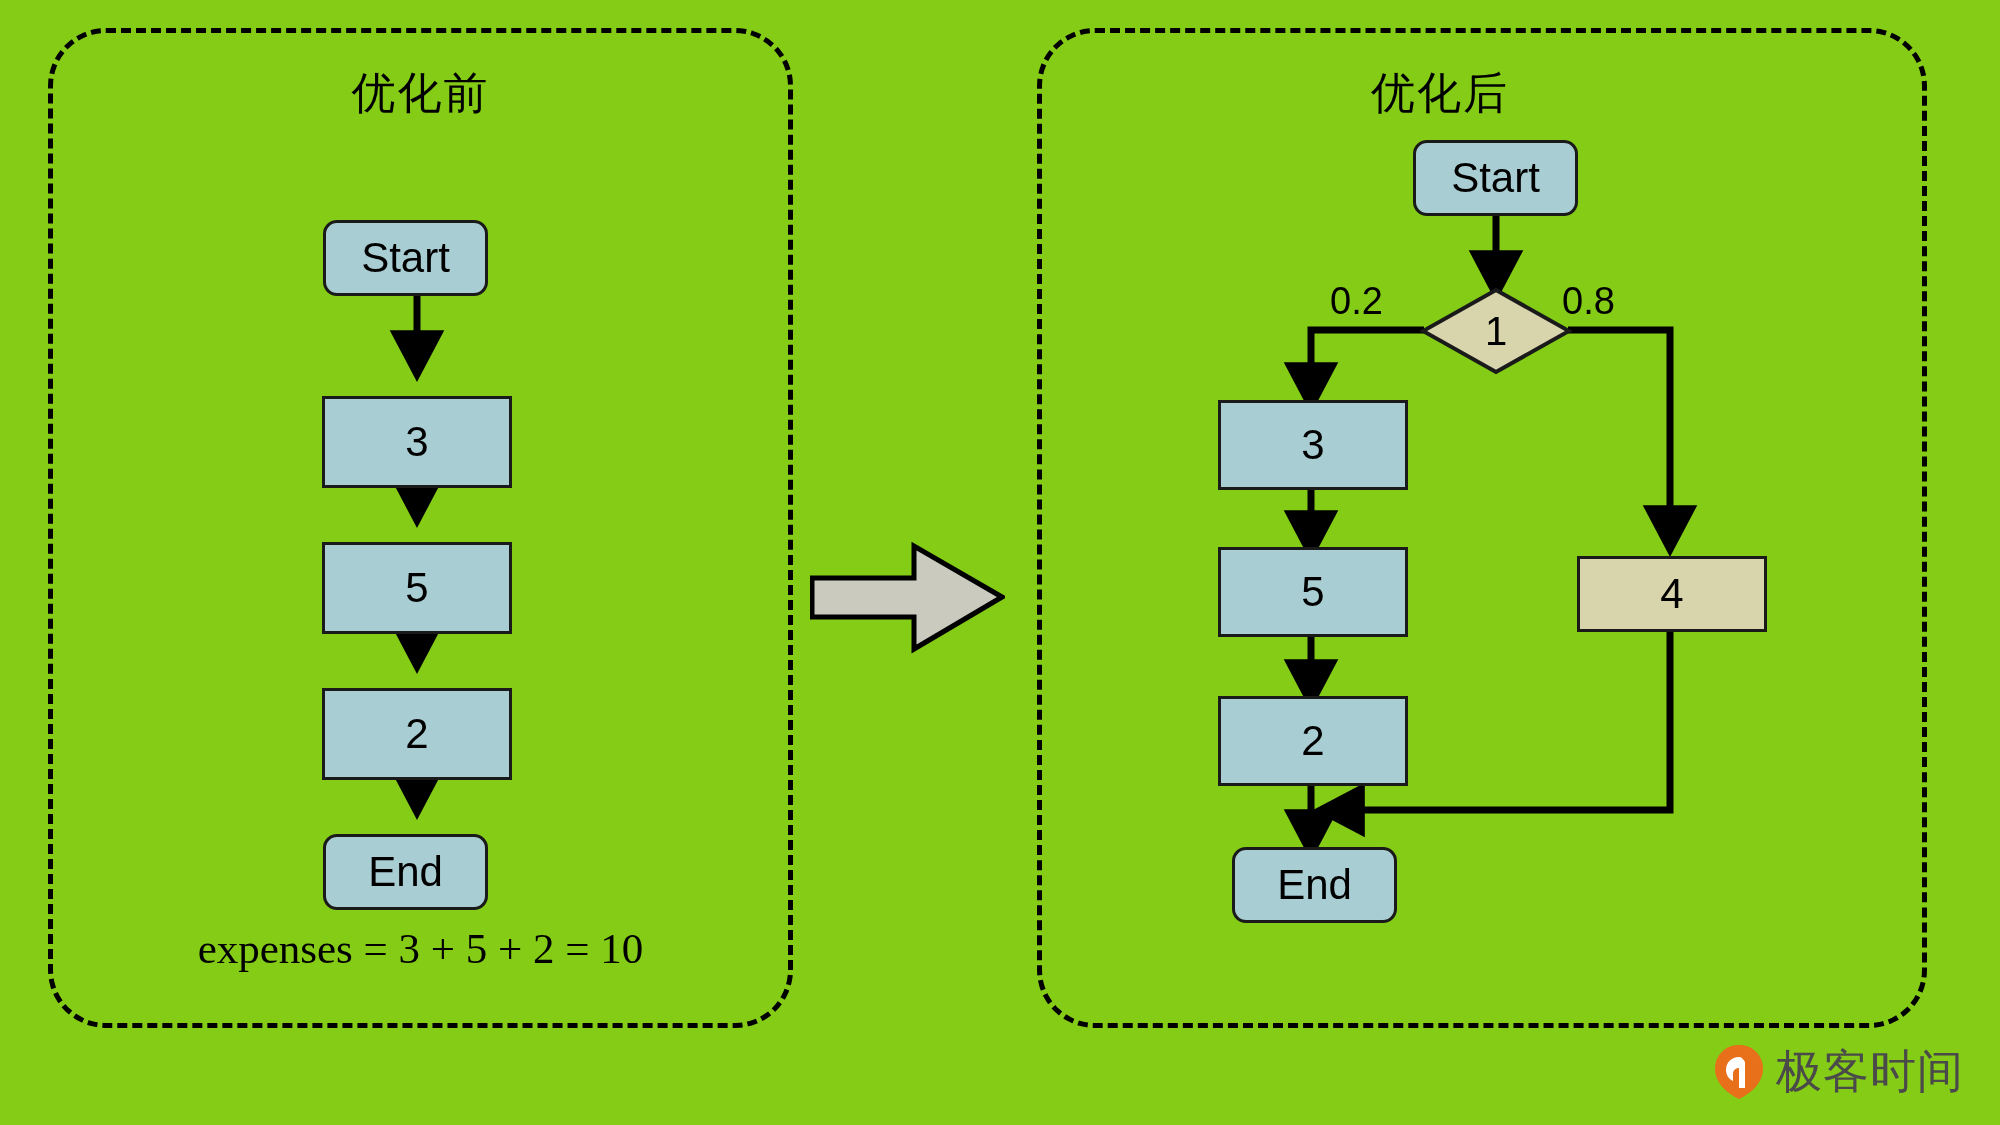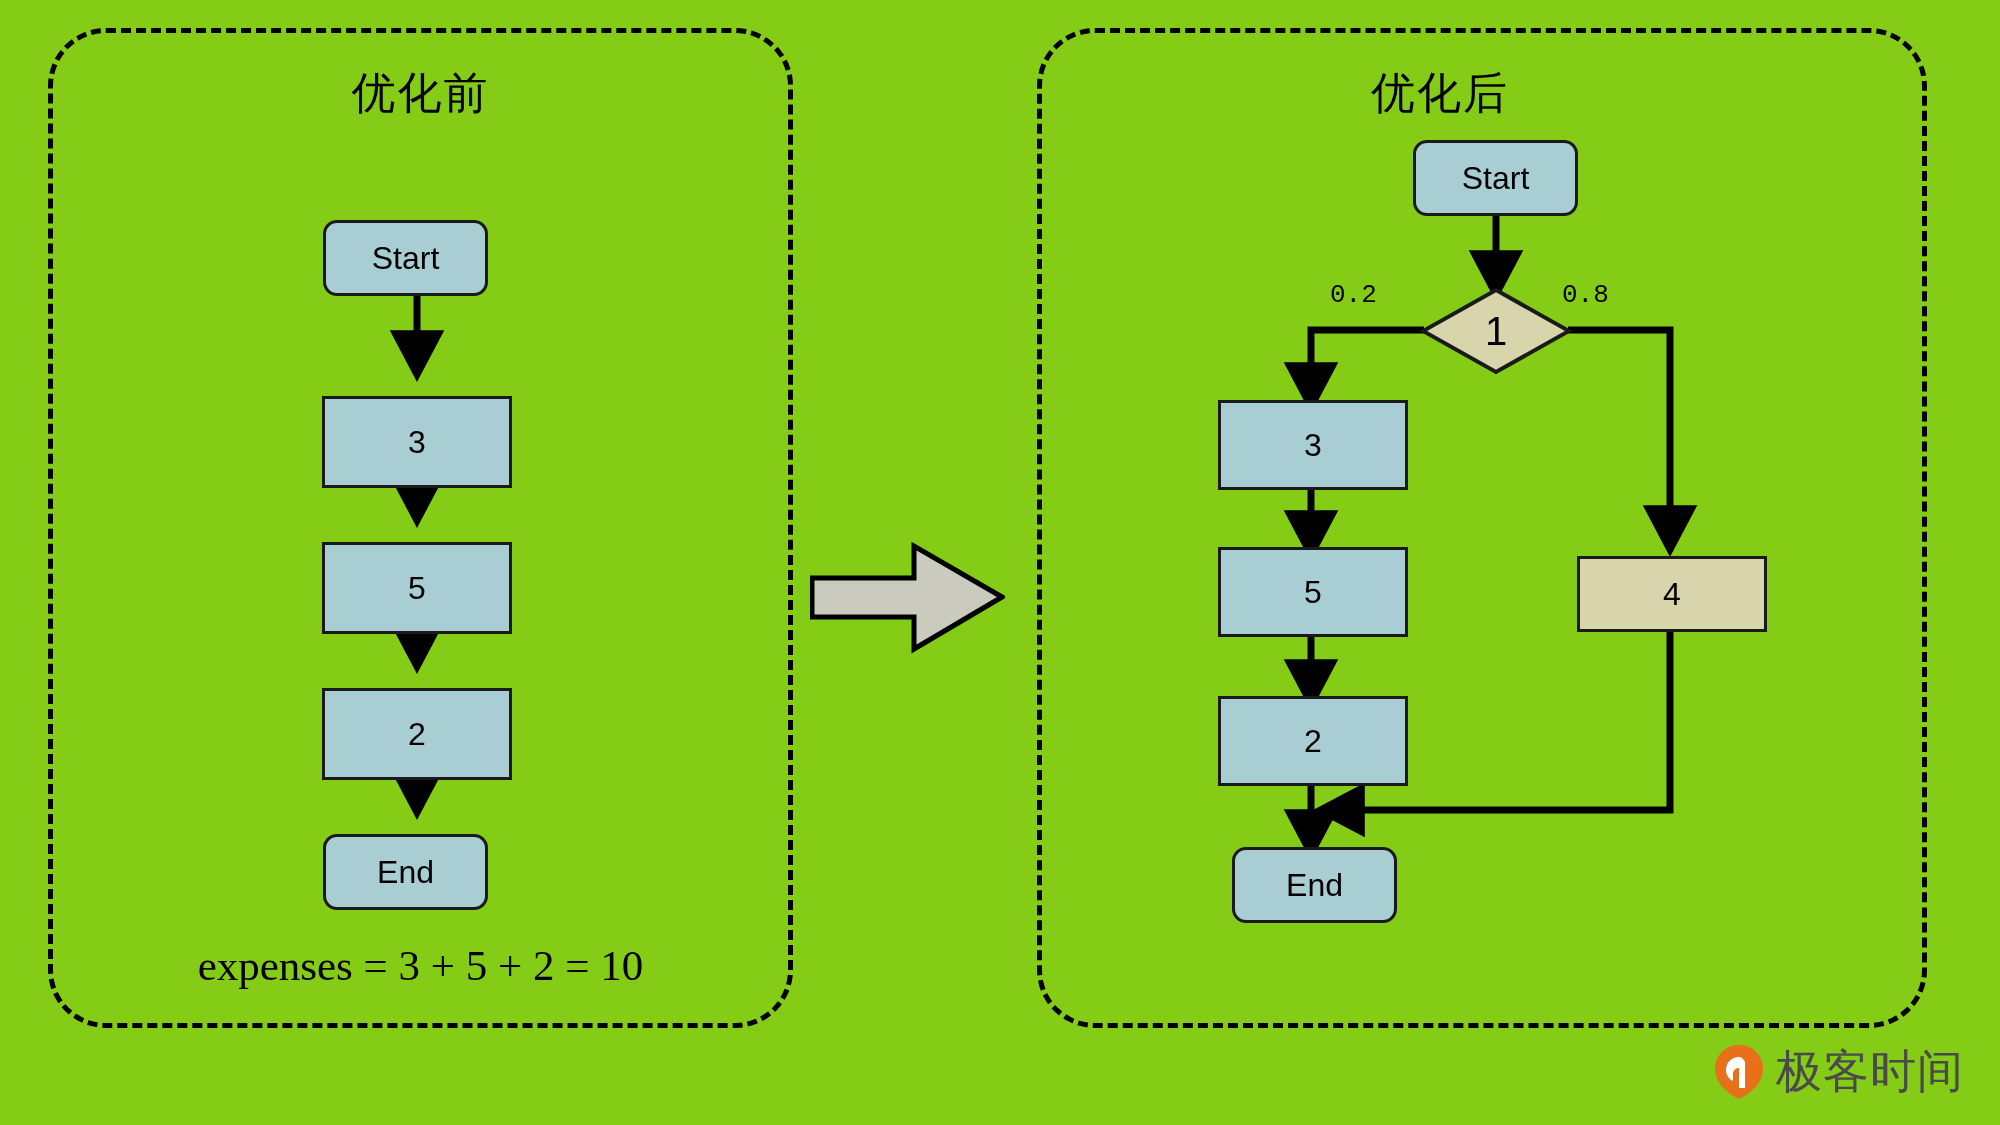--- a/index.html
+++ b/index.html
@@ -33,38 +33,38 @@
     left: 0;
     width: 100%;
     text-align: center;
     font-size: 44px;
     color: #000000;
     letter-spacing: 2px;
   }
 
   .panel-equation {
     position: absolute;
-    bottom: 38px;
+    bottom: 55px;
     left: 0;
     width: 100%;
     text-align: center;
     font-family: "Liberation Serif", serif;
     font-size: 43px;
     color: #000000;
   }
 
   
   .node {
     position: absolute;
     box-sizing: border-box;
     border: 3px solid #1a1a1a;
     display: flex;
     align-items: center;
     justify-content: center;
-    font-size: 32px;
+    font-size: 42px;
     color: #000000;
   }
   .node.terminal {
     background: #a8ced3;
     border-radius: 14px;
   }
   .node.process {
     background: #a8ced3;
     border-radius: 0;
   }
@@ -85,24 +85,23 @@
     display: flex;
     align-items: center;
     justify-content: center;
     font-size: 40px;
     color: #000000;
   }
 
   
   .edge-label {
     position: absolute;
-    font-size: 26px;
+    font-size: 38px;
     color: #000000;
     white-space: nowrap;
-    font-family: Liberation Mono, monospace;
   }
 
   
   .edges {
     position: absolute;
     left: 0; top: 0;
     width: 2000px; height: 1125px;
     pointer-events: none;
   }
 

